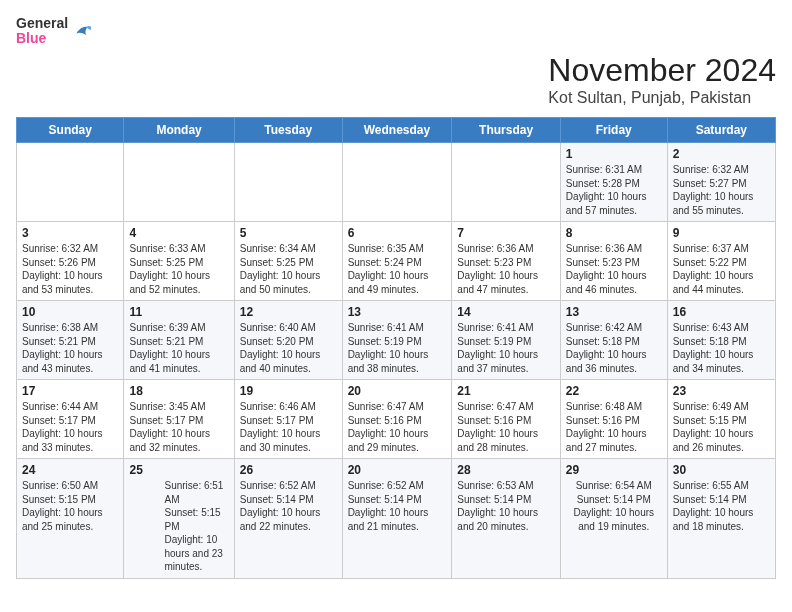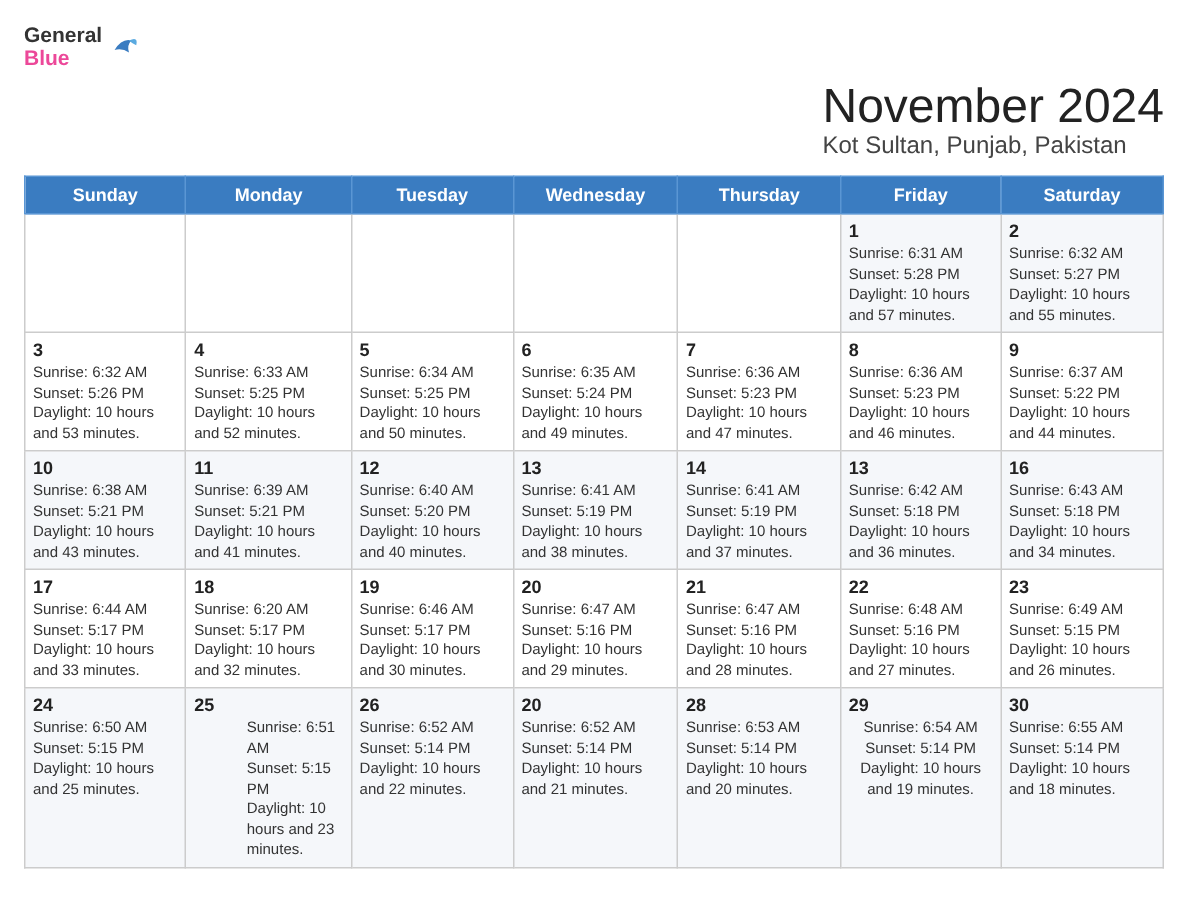--- a/index.html
+++ b/index.html
@@ -240,21 +240,21 @@
         </tr>
         <tr>
           <td>
             <div class="cell-day">17</div>
             <div class="cell-info" style="white-space: pre-line;">Sunrise: 6:44 AM
 Sunset: 5:17 PM
 Daylight: 10 hours and 33 minutes.</div>
           </td>
           <td>
             <div class="cell-day">18</div>
-            <div class="cell-info" style="white-space: pre-line;">Sunrise: 6:20 AM
+            <div class="cell-info" style="white-space: pre-line;">Sunrise: 3:45 AM
 Sunset: 5:17 PM
 Daylight: 10 hours and 32 minutes.</div>
           </td>
           <td>
             <div class="cell-day">19</div>
             <div class="cell-info" style="white-space: pre-line;">Sunrise: 6:46 AM
 Sunset: 5:17 PM
 Daylight: 10 hours and 30 minutes.</div>
           </td>
           <td>

